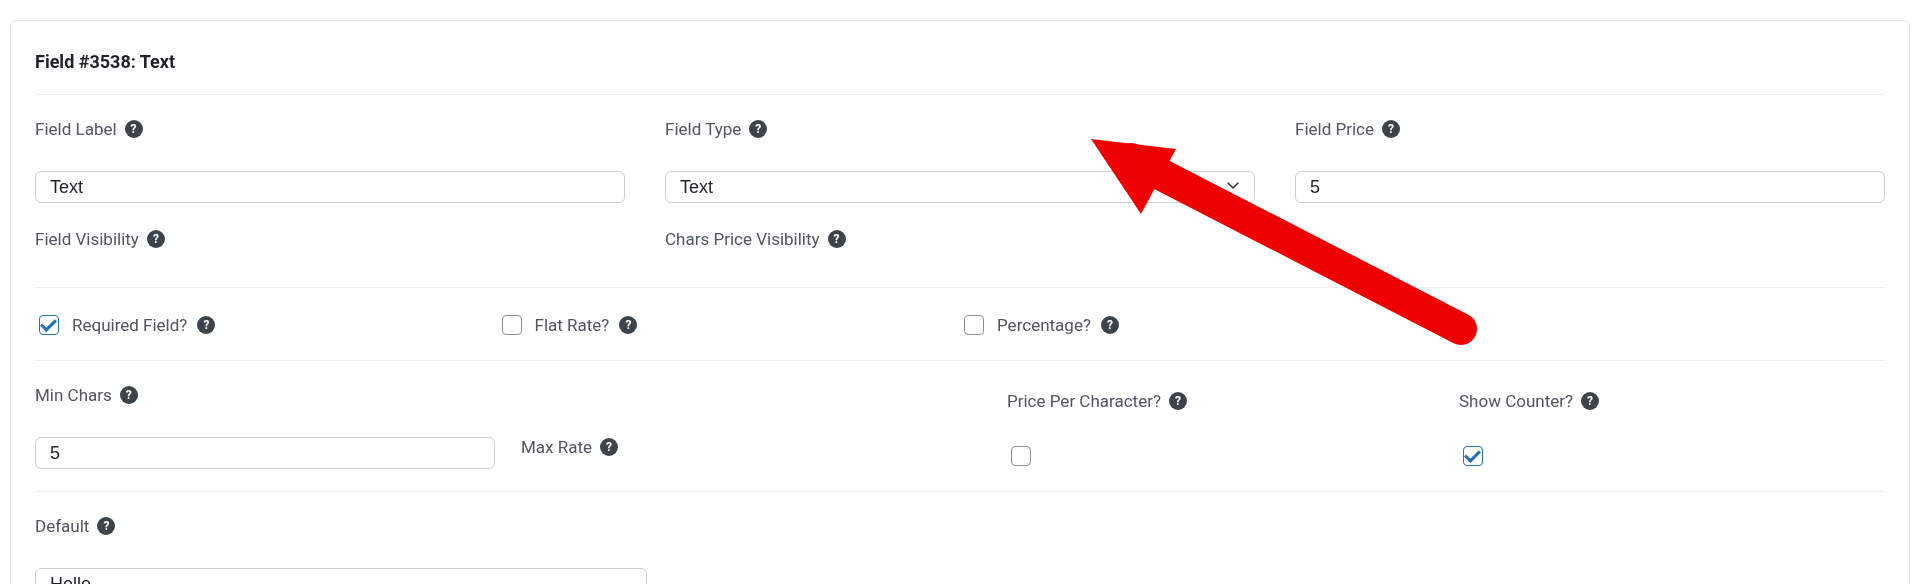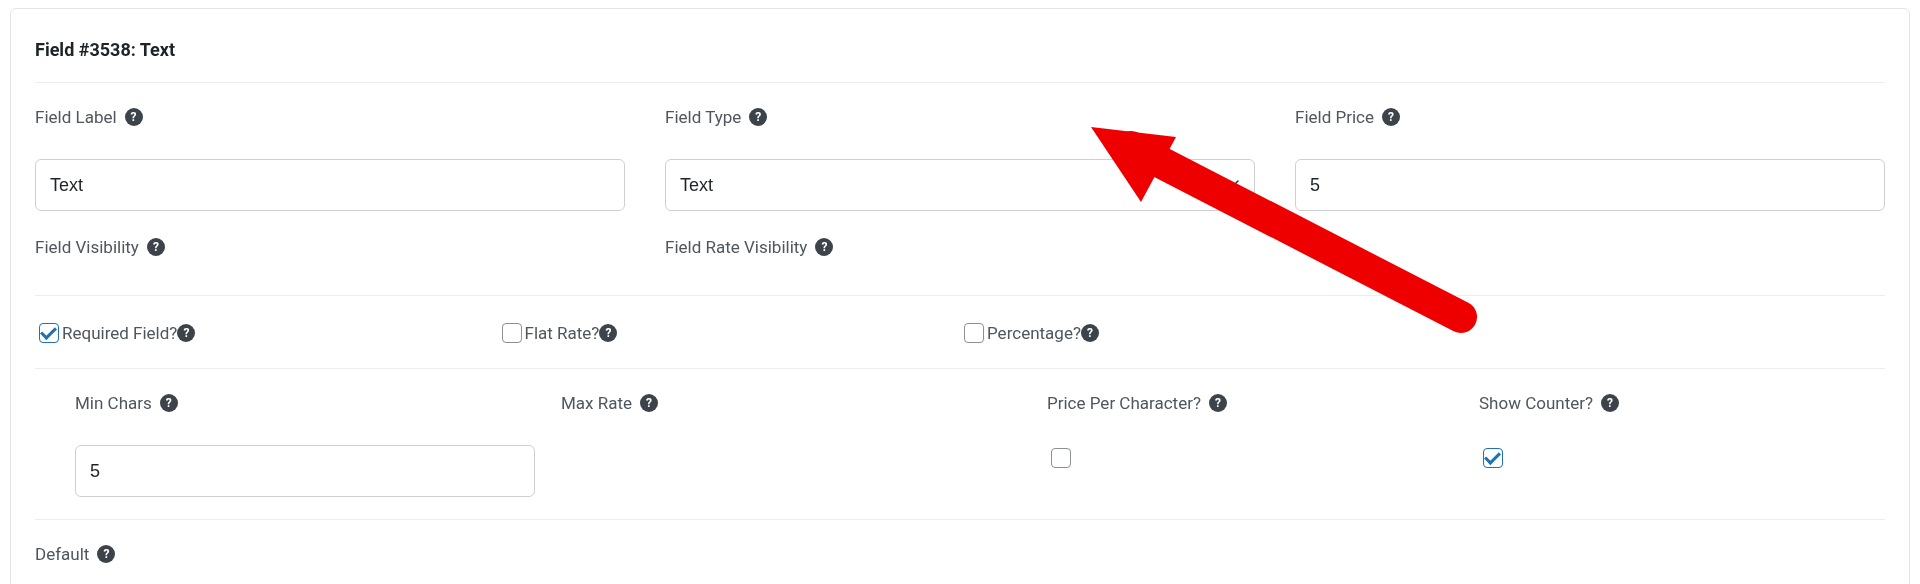--- a/index.html
+++ b/index.html
@@ -5,21 +5,21 @@
   * { box-sizing: border-box; }
   html, body {
     margin: 0; padding: 0;
     font-family: -apple-system, BlinkMacSystemFont, "Segoe UI", Roboto, Helvetica, Arial, sans-serif;
     background: #fff;
     color: #1d2327;
   }
   .wrap {
     width: 1920px;
     height: 584px;
-    padding: 8px 10px;
+    padding: 20px 10px;
   }
   .panel {
     border: 1px solid #e4e4e4;
     border-radius: 6px;
     padding: 30px 24px 16px 24px;
     position: relative;
   }
   .panel-title {
     font-weight: 700;
     font-size: 18px;
@@ -62,21 +62,21 @@
     background: #3c434a;
     color: #fff;
     font-size: 12px;
     font-weight: 700;
     line-height: 18px;
     cursor: help;
     user-select: none;
   }
   .input, .select {
     width: 100%;
-    height: 52px;
+    height: 32px;
     border: 1px solid #cfcfd1;
     border-radius: 6px;
     padding: 0 14px;
     font-size: 18px;
     color: #1d2327;
     background: #fff;
     outline: none;
   }
   .select-wrap {
     position: relative;
@@ -92,20 +92,21 @@
     position: absolute;
     right: 14px;
     top: 50%;
     transform: translateY(-50%);
     pointer-events: none;
     color: #2c3338;
   }
   .check-row {
     display: flex;
     align-items: center;
+    gap: 10px;
     font-size: 17px;
     color: #4f565d;
   }
   .chk {
     appearance: none;
     -webkit-appearance: none;
     width: 20px; height: 20px;
     border: 1px solid #8c8f94;
     border-radius: 4px;
     background: #fff;
@@ -133,22 +134,21 @@
   }
   .row-checks .cell {
     flex: 1 1 0;
     display: flex;
     align-items: center;
   }
   .row-chars {
     display: flex;
     gap: 26px;
     margin-bottom: 22px;
-    align-items: flex-start;
-    margin-left: 40px;
+    align-items: flex-end;
   }
   .char-col { width: 460px; }
   .logical-col { flex: 1 1 0; }
   .row-default {
     display: flex;
     gap: 40px;
   }
   .row-default .col-default { width: 612px; }
 
   
@@ -206,21 +206,21 @@
     <div class="row">
       <div class="col col-1">
         <div class="label-row">
           <span>Field Visibility</span>
           <span class="help">?</span>
         </div>
       </div>
 
       <div class="col col-1">
         <div class="label-row">
-          <span>Field Rate Visibility</span>
+          <span>Chars Price Visibility</span>
           <span class="help">?</span>
         </div>
       </div>
 
       <div class="col col-1"></div>
     </div>
 
     <div class="hr"></div>
 
     <div class="row-checks">

